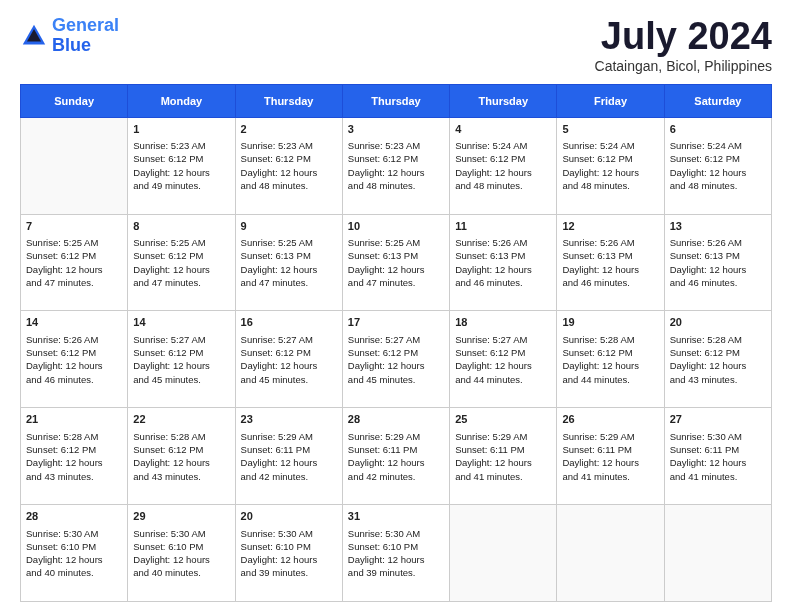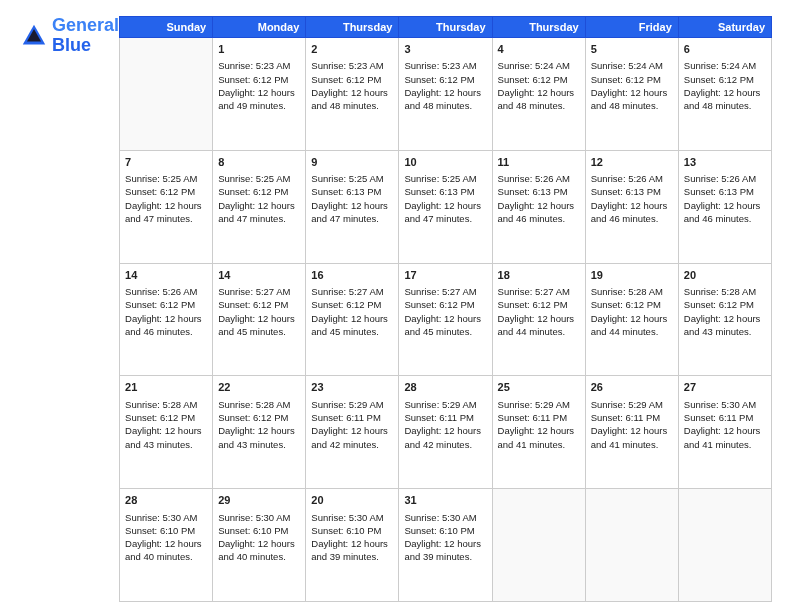--- a/index.html
+++ b/index.html
@@ -8,21 +8,21 @@
       background: #fff;
       width: 792px;
       height: 612px;
       overflow: hidden;
     }
     .page {
       width: 792px;
       height: 612px;
       padding: 16px 20px 10px 20px;
       display: flex;
-      flex-direction: row;
+      flex-direction: column;
     }
     .header {
       display: flex;
       justify-content: space-between;
       align-items: flex-start;
       margin-bottom: 10px;
     }
     .logo {
       display: flex;
       align-items: center;
@@ -57,22 +57,22 @@
     }
     .calendar-table {
       width: 100%;
       border-collapse: collapse;
       flex: 1;
       font-size: 10px;
     }
     .calendar-table thead tr th {
       background-color: #2563eb;
       color: #fff;
-      text-align: right;
-      padding: 4px 6px;
+      text-align: center;
+      padding: 10px 6px;
       font-size: 11px;
       font-weight: bold;
       border: 1px solid #1d4ed8;
     }
     .calendar-table tbody tr td {
       border: 1px solid #ccc;
       vertical-align: top;
       padding: 4px 5px;
       width: calc(100% / 7);
       min-height: 70px;
@@ -98,20 +98,24 @@
     <div class="logo">
       <svg class="logo-icon" viewBox="0 0 40 40">
         <polygon points="20,4 36,32 4,32" fill="#2563eb"></polygon>
         <polygon points="20,10 30,28 10,28" fill="#1a1a2e"></polygon>
       </svg>
       <div class="logo-text">
         <span>General</span><br>
         <span style="color:#2563eb;">Blue</span>
       </div>
     </div>
+    <div class="title-block">
+      <div class="month-title">July 2024</div>
+      <div class="subtitle">Cataingan, Bicol, Philippines</div>
+    </div>
   </div>
 
   <table class="calendar-table">
     <thead>
       <tr>
       <th>Sunday</th>
           <th>Monday</th>
           <th>Thursday</th>
           <th>Thursday</th>
           <th>Thursday</th>

